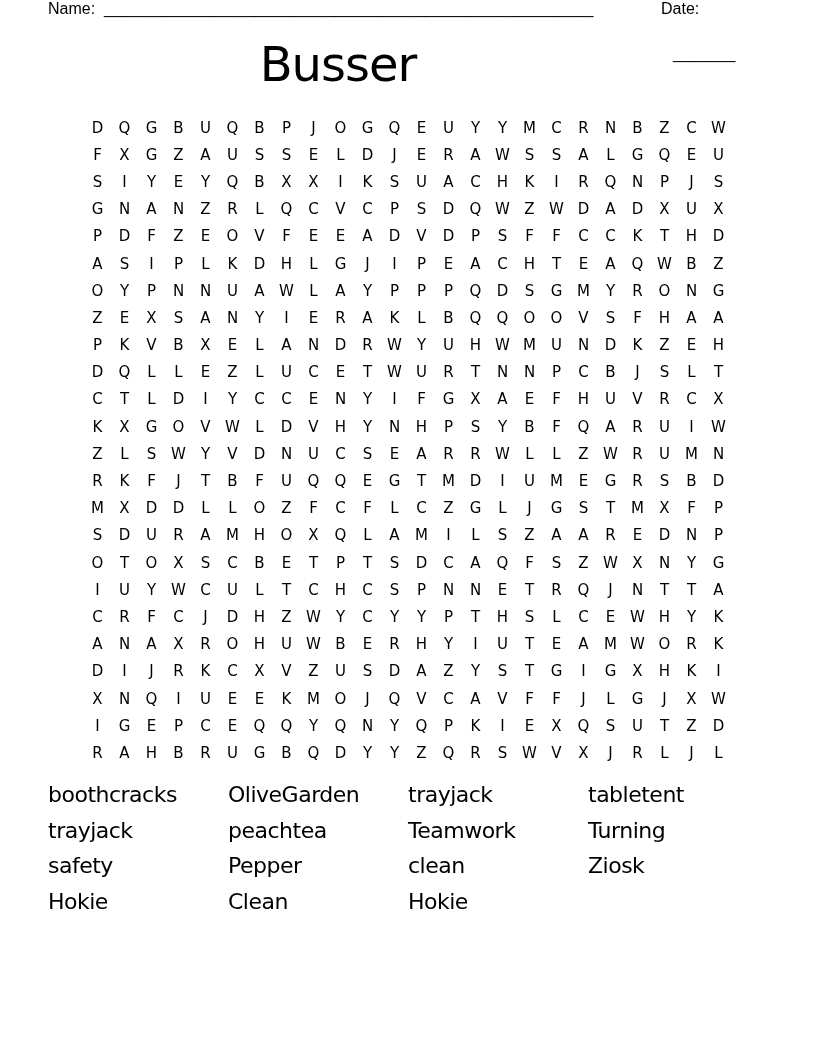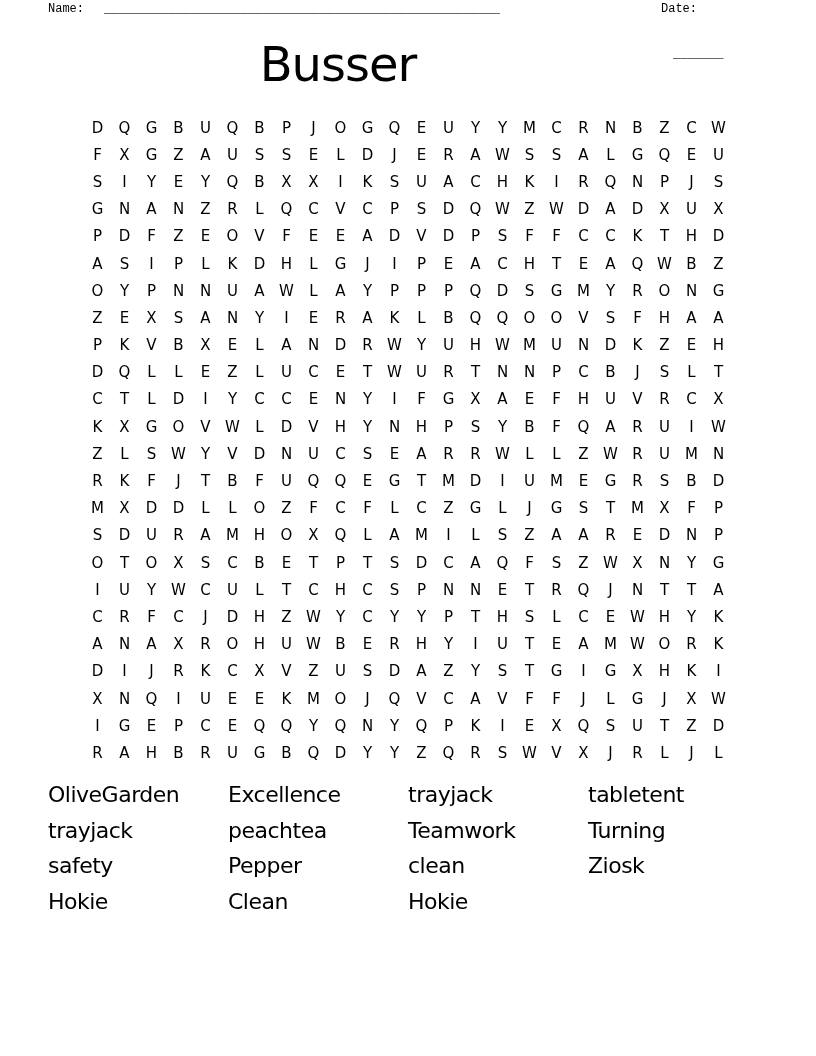--- a/index.html
+++ b/index.html
@@ -1,19 +1,19 @@
 <!DOCTYPE html>
 <html><head>
 <meta charset="utf-8">
 <style>
   html, body { margin:0; padding:0; background:#ffffff; }
   body { width:816px; height:1056px; position:relative; overflow:hidden; color:#000; }
   .header {
     position:absolute; top:0; left:48px; width:700px; height:20px;
-    font-family:Liberation Mono, monospace; font-size:12px; line-height:18px;
+    font-family:Liberation Sans, sans-serif; font-size:16px; line-height:18px;
     white-space:nowrap;
   }
   .header .name-label { position:absolute; left:0; top:0; }
   .header .name-line { position:absolute; left:56px; top:0; }
   .header .date-label { position:absolute; left:613px; top:0; }
   .header .date-line { position:absolute; left:625px; top:0;margin-top:45px; }
   .title {
     position:absolute; top:34px; left:0; width:676px; text-align:center;
     font-family:"DejaVu Sans", sans-serif; font-size:48px; line-height:60px;
     letter-spacing:-1px;
@@ -617,22 +617,22 @@
     <div class="cell">V</div>
     <div class="cell">X</div>
     <div class="cell">J</div>
     <div class="cell">R</div>
     <div class="cell">L</div>
     <div class="cell">J</div>
     <div class="cell">L</div>
   </div>
 
 <div class="words" id="words">
+    <div class="word">boothcracks</div>
     <div class="word">OliveGarden</div>
-    <div class="word">Excellence</div>
     <div class="word">trayjack</div>
     <div class="word">tabletent</div>
     <div class="word">trayjack</div>
     <div class="word">peachtea</div>
     <div class="word">Teamwork</div>
     <div class="word">Turning</div>
     <div class="word">safety</div>
     <div class="word">Pepper</div>
     <div class="word">clean</div>
     <div class="word">Ziosk</div>

